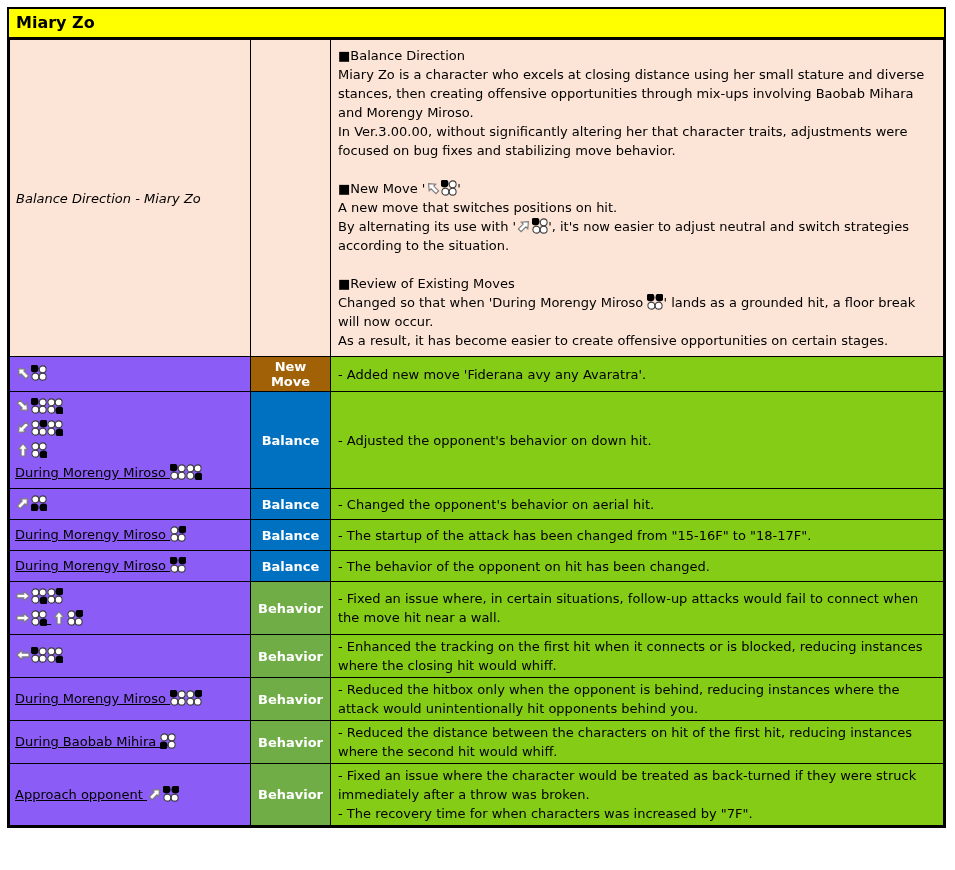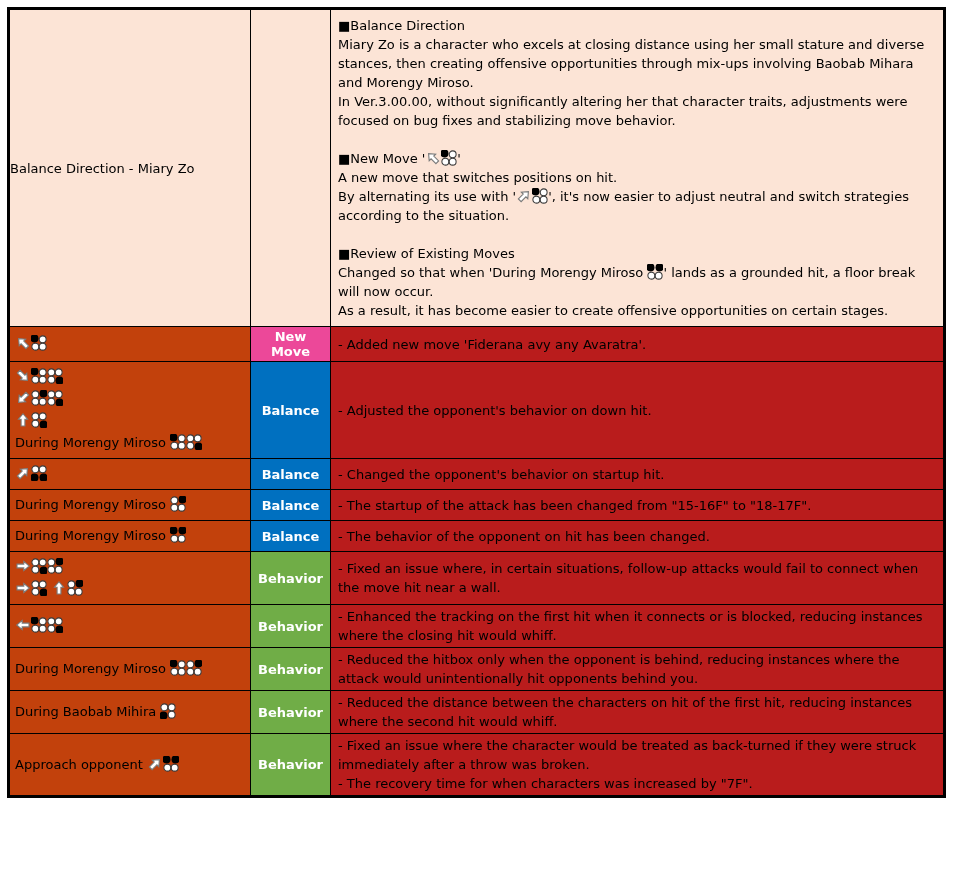--- a/index.html
+++ b/index.html
@@ -24,41 +24,42 @@
   table.patch td{
     border:1px solid #000;
     font-size:13px;
     vertical-align:middle;
     overflow:hidden;
     word-wrap:break-word;
     margin-left:32px;
   }
   col.c-cmd{width:241px;}
   col.c-badge{width:80px;}
-  td.cell-cmd{padding:4px 5px;background:#c2410c;}
+  td.cell-cmd{padding:4px 5px;background:#8b5cf6;text-decoration:underline;}
   td.cell-badge{
     text-align:center;color:#fff;font-weight:bold;
     padding:2px;
   }
-  td.cell-desc{padding:2px 7px;background:#b91c1c;line-height:19px;}
+  td.cell-desc{padding:2px 7px;background:#84cc16;line-height:19px;}
   .peach{background:#FCE4D6;}
-  td.cell-dir-label{padding:4px 0;}
+  td.cell-dir-label{padding:4px 6px;font-style:italic;}
   td.cell-dir-text{padding:6px 7px;vertical-align:top;}
   .tline{min-height:19px;line-height:19px;}
   .cmd-line{line-height:22px;white-space:nowrap;}
   .desc-line{line-height:19px;}
   .icon{width:16px;height:16px;vertical-align:-3px;}
   .icon.arrow polygon{fill:#ffffff;stroke:#7a7a7a;stroke-width:1.4;stroke-linejoin:miter;}
   .icon.btn circle.h{fill:#ffffff;stroke:#3c3c3c;stroke-width:1.3;}
   .icon.btn circle.p{fill:#000000;stroke:none;}
 </style>
 </head>
 <body>
 
 <div class="frame">
+  <div class="title-bar">Miary Zo</div>
   <table class="patch">
     <colgroup>
       <col class="c-cmd">
         <col class="c-badge">
         <col class="c-desc">
     </colgroup>
     <tbody id="rows-body">
       <tr>
         <td class="cell-dir-label peach">Balance Direction - Miary Zo</td>
         <td class="peach"></td>
@@ -99,21 +100,21 @@
     <td class="cell-cmd">
             <div class="cmd-line"><svg viewBox="0 0 20 20" class="icon arrow">
                 <polygon points="2.5,7.6 11,7.6 11,4.3 17.8,10 11,15.7 11,12.4 2.5,12.4" transform="rotate(225 10 10)"></polygon>
               </svg><svg viewBox="0 0 20 20" class="icon btn">
                 <circle class="h" cx="14.6" cy="5.4" r="4.3"></circle>
                 <circle class="h" cx="5.4" cy="14.6" r="4.3"></circle>
                 <circle class="h" cx="14.6" cy="14.6" r="4.3"></circle>
                 <circle class="p" cx="4.300000000000001" cy="4.300000000000001" r="5.1"></circle>
               </svg></div>
           </td>
-    <td class="cell-badge" style="background: #ec4899; color: rgb(255, 255, 255);">New Move</td>
+    <td class="cell-badge" style="background: #a16207; color: rgb(255, 255, 255);">New Move</td>
     <td class="cell-desc">
             <div class="desc-line">- Added new move 'Fiderana avy any Avaratra'.</div>
           </td>
   </tr>
         <tr class="move-row">
     <td class="cell-cmd">
             <div class="cmd-line"><svg viewBox="0 0 20 20" class="icon arrow">
                 <polygon points="2.5,7.6 11,7.6 11,4.3 17.8,10 11,15.7 11,12.4 2.5,12.4" transform="rotate(45 10 10)"></polygon>
               </svg><svg viewBox="0 0 20 20" class="icon btn">
                 <circle class="h" cx="14.6" cy="5.4" r="4.3"></circle>
@@ -170,21 +171,21 @@
                 <polygon points="2.5,7.6 11,7.6 11,4.3 17.8,10 11,15.7 11,12.4 2.5,12.4" transform="rotate(315 10 10)"></polygon>
               </svg><svg viewBox="0 0 20 20" class="icon btn">
                 <circle class="h" cx="5.4" cy="5.4" r="4.3"></circle>
                 <circle class="h" cx="14.6" cy="5.4" r="4.3"></circle>
                 <circle class="p" cx="4.300000000000001" cy="15.7" r="5.1"></circle>
                 <circle class="p" cx="15.7" cy="15.7" r="5.1"></circle>
               </svg></div>
           </td>
     <td class="cell-badge" style="background: rgb(0, 112, 192); color: rgb(255, 255, 255);">Balance</td>
     <td class="cell-desc">
-            <div class="desc-line">- Changed the opponent's behavior on startup hit.</div>
+            <div class="desc-line">- Changed the opponent's behavior on aerial hit.</div>
           </td>
   </tr>
         <tr class="move-row">
     <td class="cell-cmd">
             <div class="cmd-line">During Morengy Miroso <svg viewBox="0 0 20 20" class="icon btn">
                 <circle class="h" cx="5.4" cy="5.4" r="4.3"></circle>
                 <circle class="h" cx="5.4" cy="14.6" r="4.3"></circle>
                 <circle class="h" cx="14.6" cy="14.6" r="4.3"></circle>
                 <circle class="p" cx="15.7" cy="4.300000000000001" r="5.1"></circle>
               </svg></div>

